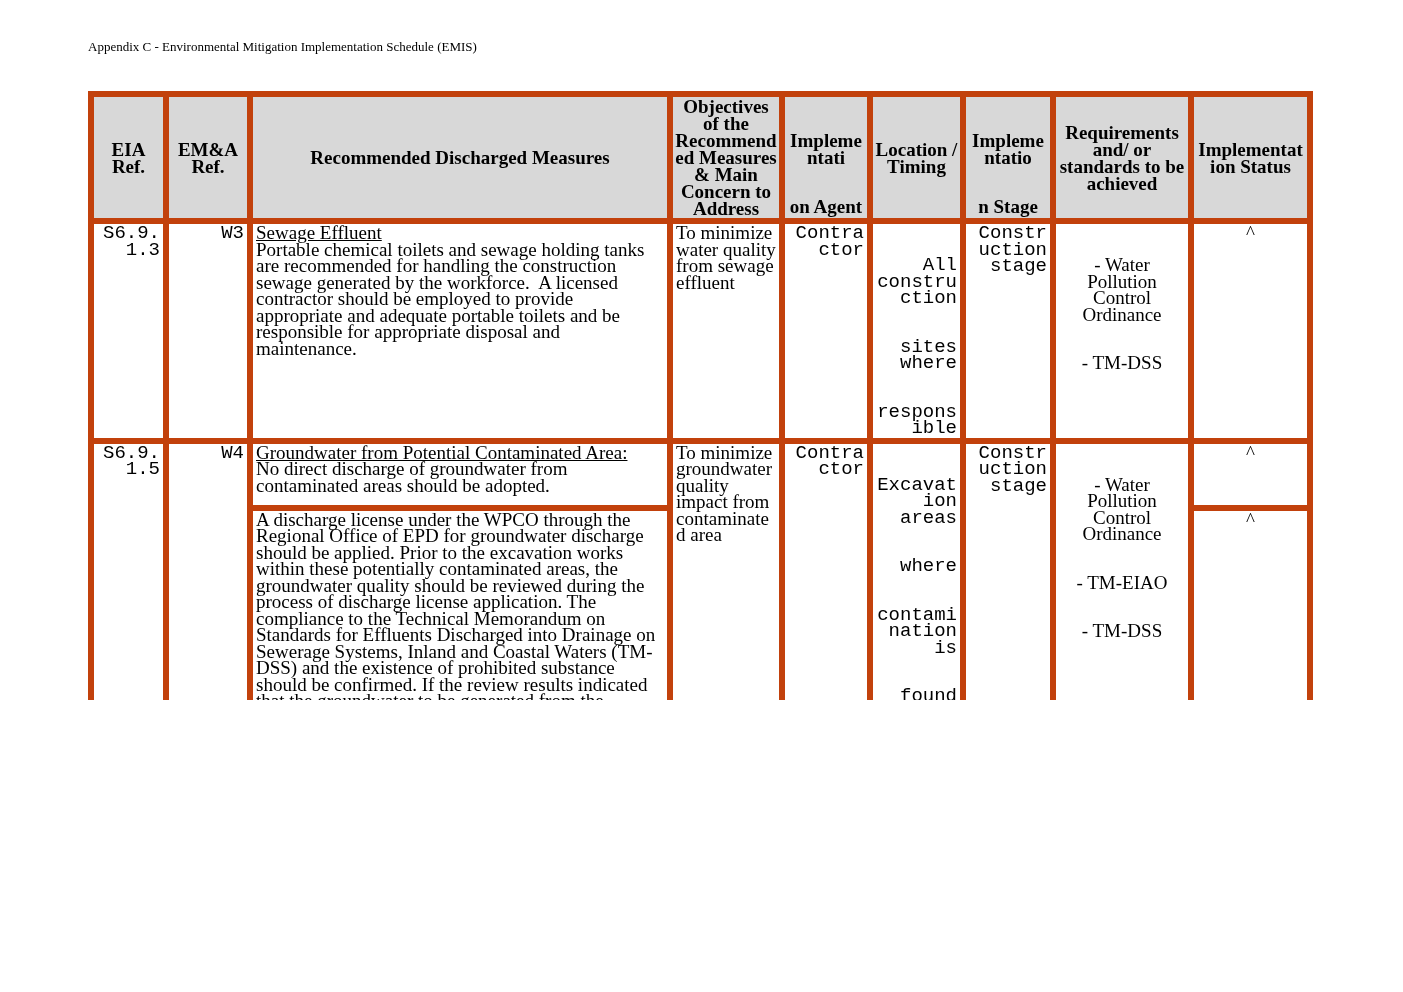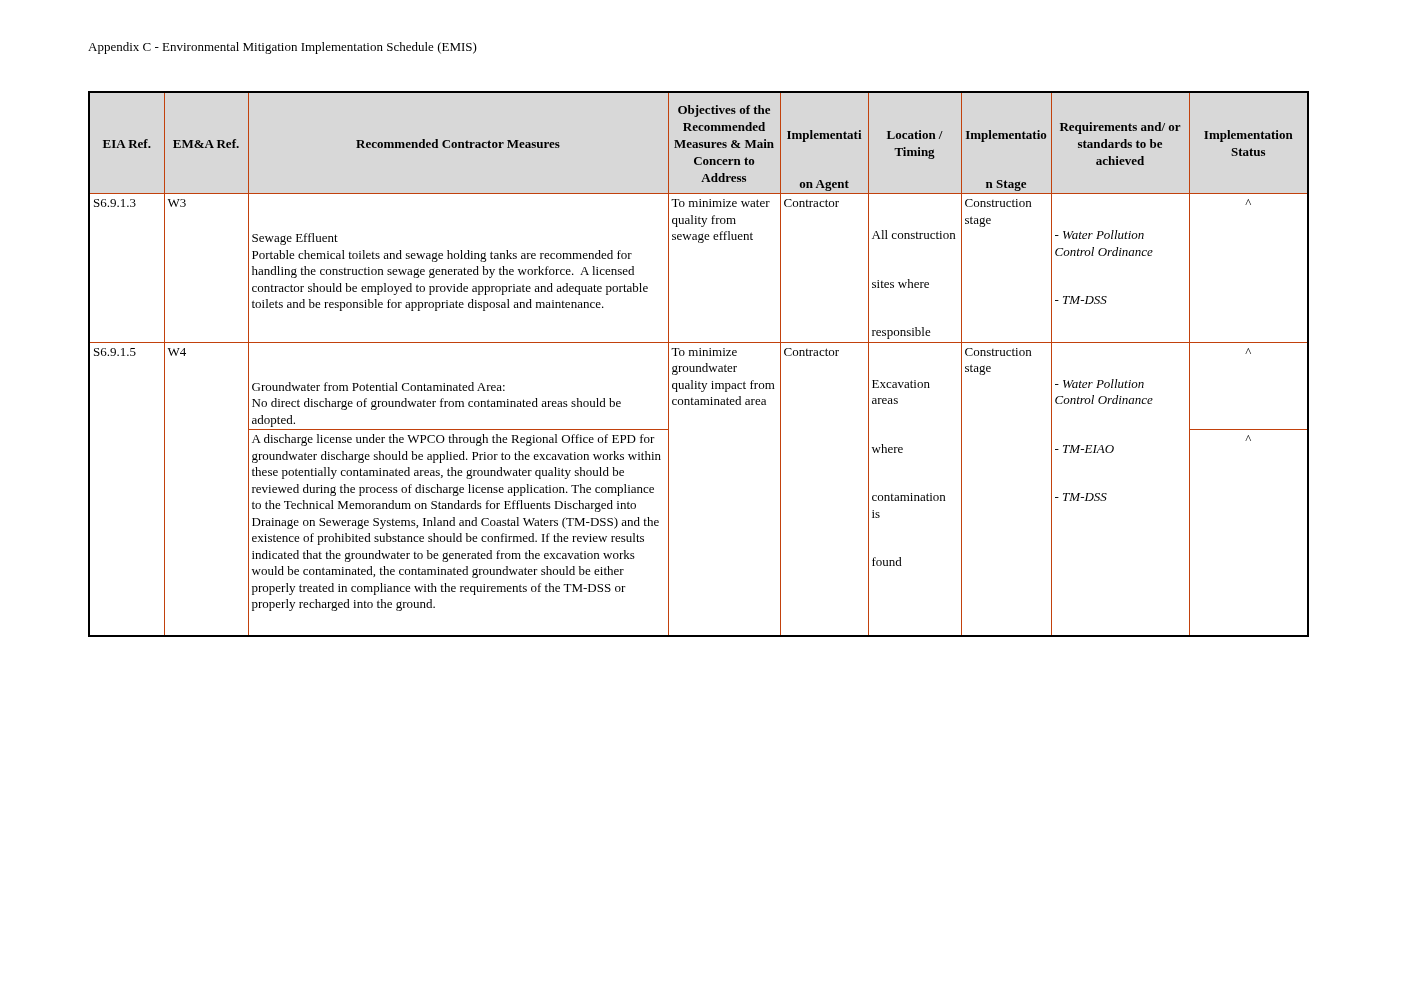--- a/index.html
+++ b/index.html
@@ -27,57 +27,57 @@
   table.emis-table {
     position: absolute;
     left: 88px;
     top: 91px;
     width: 1219px;
     border-collapse: collapse;
     table-layout: fixed;
     border: 2px solid #000;
   }
   .emis-table th, .emis-table td {
-    border: 1px solid #c2410c;
-    font-size: 13px;
+    border: 6px solid #c2410c;
+    font-size: 19px;
     line-height: 16.5px;
     vertical-align: top;
     padding: 1px 3px;
     overflow: hidden;
     word-wrap: break-word;
   }
   .emis-table thead th {
     background: #d8d8d8;
     font-weight: bold;
     text-align: center;
     vertical-align: middle;
     line-height: 17px;
     padding: 1px 2px;
     height: 83px;
   }
   tr.tr-r1  { height: 102px; }
   tr.tr-r2a { height: 67px;  }
   tr.tr-r2b { height: 206px; }
-  .c-center { text-align: left; }
+  .c-center { text-align: right; font-family: Liberation Mono, monospace; }
   .measure-heading {
     display: block;
-    margin-top: 35px;
+    text-decoration: underline;
   }
   .measure-body {
     display: block;
     white-space: pre-wrap;
   }
   .line { display: block; margin-top: 32px; }
   .status-cell {
     text-align: center;
     font-size: 12px;
     line-height: 14px;
     padding-top: 3px;
   }
-  .reqs-cell { text-align: left; font-style: italic; }
+  .reqs-cell { text-align: center; }
   .doc-footer {
     position: absolute;
     left: 88px;
     top: 936px;
     width: 1232px;
     display: flex;
     justify-content: space-between;
     font-size: 15px;
     line-height: 16px;
   }
@@ -98,21 +98,21 @@
       <col style="width:88px">
       <col style="width:93px">
       <col style="width:90px">
       <col style="width:138px">
       <col style="width:119px">
     </colgroup>
     <thead>
       <tr>
         <th>EIA Ref.</th>
         <th>EM&amp;A Ref.</th>
-        <th>Recommended Contractor Measures</th>
+        <th>Recommended Discharged Measures</th>
         <th>Objectives of the Recommended Measures &amp; Main Concern to Address</th>
         <th>
             <span class="line">Implementati</span>
             <span class="line">on Agent</span>
           </th>
         <th>Location / Timing</th>
         <th>
             <span class="line">Implementatio</span>
             <span class="line">n Stage</span>
           </th>

